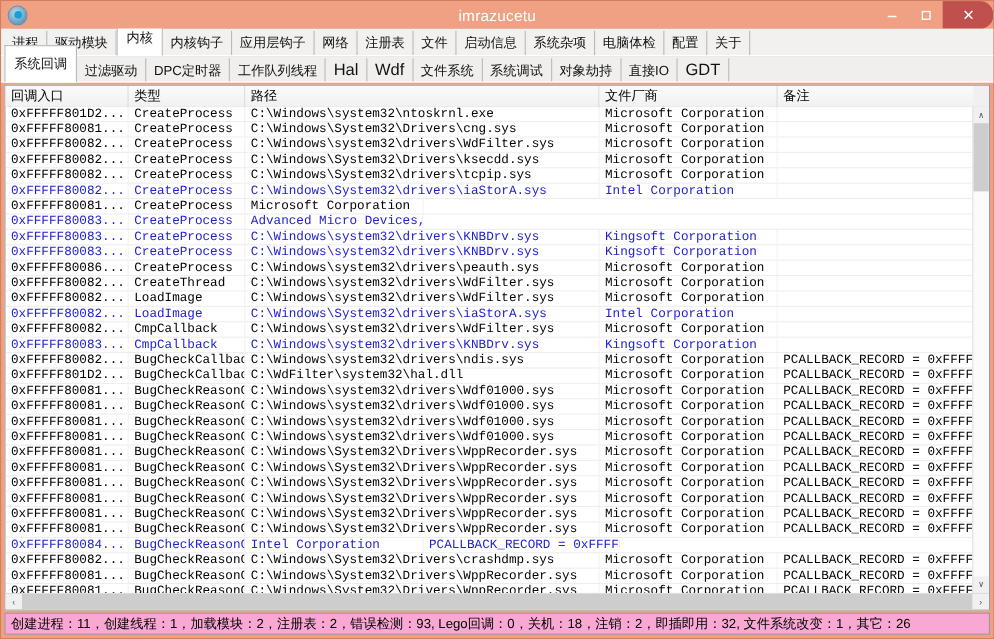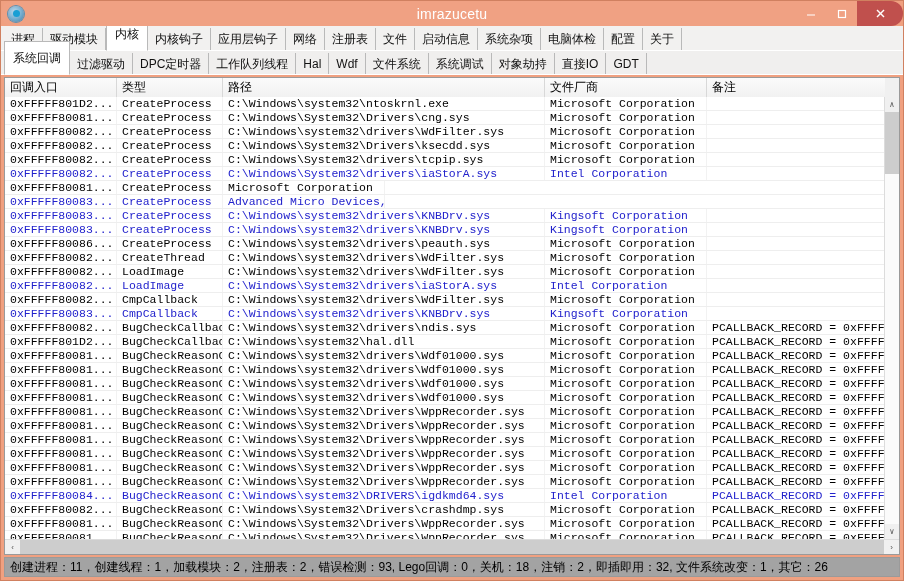--- a/index.html
+++ b/index.html
@@ -128,21 +128,21 @@
   .tab.active {
     background: #ffffff;
     border: 1px solid #b9b9b9;
     border-bottom: 1px solid #ffffff;
     margin-bottom: -1px;
     height: 23px;
     padding: 16px 8px;
     font-weight: normal;
   }
   .tabs-row.primary .tab.active { height: 24px; }
-  .tab.ascii { font-size: 12px; }
+  .tab.ascii { font-size: 15px; }
   .tab-filler {
     flex: 1;
     height: 21px;
     border-bottom: 0;
   }
 
   
   .listwrap {
     flex: 1;
     margin: 2px 3px 0 3px;
@@ -274,21 +274,21 @@
     left: 0;
     width: 100%;
     background: #cdcdcd;
   }
 
   
   .statusbar {
     height: 20px;
     min-height: 20px;
     margin: 2px 3px 3px 3px;
-    background: #a3a3a3;
+    background: #f9a8d4;
     border: 1px solid #9a9a9a;
     box-sizing: border-box;
     display: flex;
     align-items: center;
     padding-left: 5px;
     font-size: 12px;
     color: #000;
     white-space: nowrap;
     overflow: hidden;
   }
@@ -480,21 +480,21 @@
           <div class="lv-row">
             <div class="td c0">0xFFFFF80082...</div>
             <div class="td c1">BugCheckCallback</div>
             <div class="td c2">C:\Windows\system32\drivers\ndis.sys</div>
             <div class="td c3">Microsoft Corporation</div>
             <div class="td c4">PCALLBACK_RECORD = 0xFFFFE.</div>
           </div>
           <div class="lv-row">
             <div class="td c0">0xFFFFF801D2...</div>
             <div class="td c1">BugCheckCallback</div>
-            <div class="td c2">C:\Windows\system32\hal.dll</div>
+            <div class="td c2">C:\WdFilter\system32\hal.dll</div>
             <div class="td c3">Microsoft Corporation</div>
             <div class="td c4">PCALLBACK_RECORD = 0xFFFFF.</div>
           </div>
           <div class="lv-row">
             <div class="td c0">0xFFFFF80081...</div>
             <div class="td c1">BugCheckReasonC...</div>
             <div class="td c2">C:\Windows\system32\drivers\Wdf01000.sys</div>
             <div class="td c3">Microsoft Corporation</div>
             <div class="td c4">PCALLBACK_RECORD = 0xFFFFE.</div>
           </div>
@@ -557,21 +557,20 @@
           <div class="lv-row">
             <div class="td c0">0xFFFFF80081...</div>
             <div class="td c1">BugCheckReasonC...</div>
             <div class="td c2">C:\Windows\System32\Drivers\WppRecorder.sys</div>
             <div class="td c3">Microsoft Corporation</div>
             <div class="td c4">PCALLBACK_RECORD = 0xFFFFE.</div>
           </div>
           <div class="lv-row hl">
             <div class="td c0">0xFFFFF80084...</div>
             <div class="td c1">BugCheckReasonC...</div>
-            <div class="td c2">C:\Windows\system32\DRIVERS\igdkmd64.sys</div>
             <div class="td c3">Intel Corporation</div>
             <div class="td c4">PCALLBACK_RECORD = 0xFFFFE.</div>
           </div>
           <div class="lv-row">
             <div class="td c0">0xFFFFF80082...</div>
             <div class="td c1">BugCheckReasonC...</div>
             <div class="td c2">C:\Windows\System32\Drivers\crashdmp.sys</div>
             <div class="td c3">Microsoft Corporation</div>
             <div class="td c4">PCALLBACK_RECORD = 0xFFFFE.</div>
           </div>

